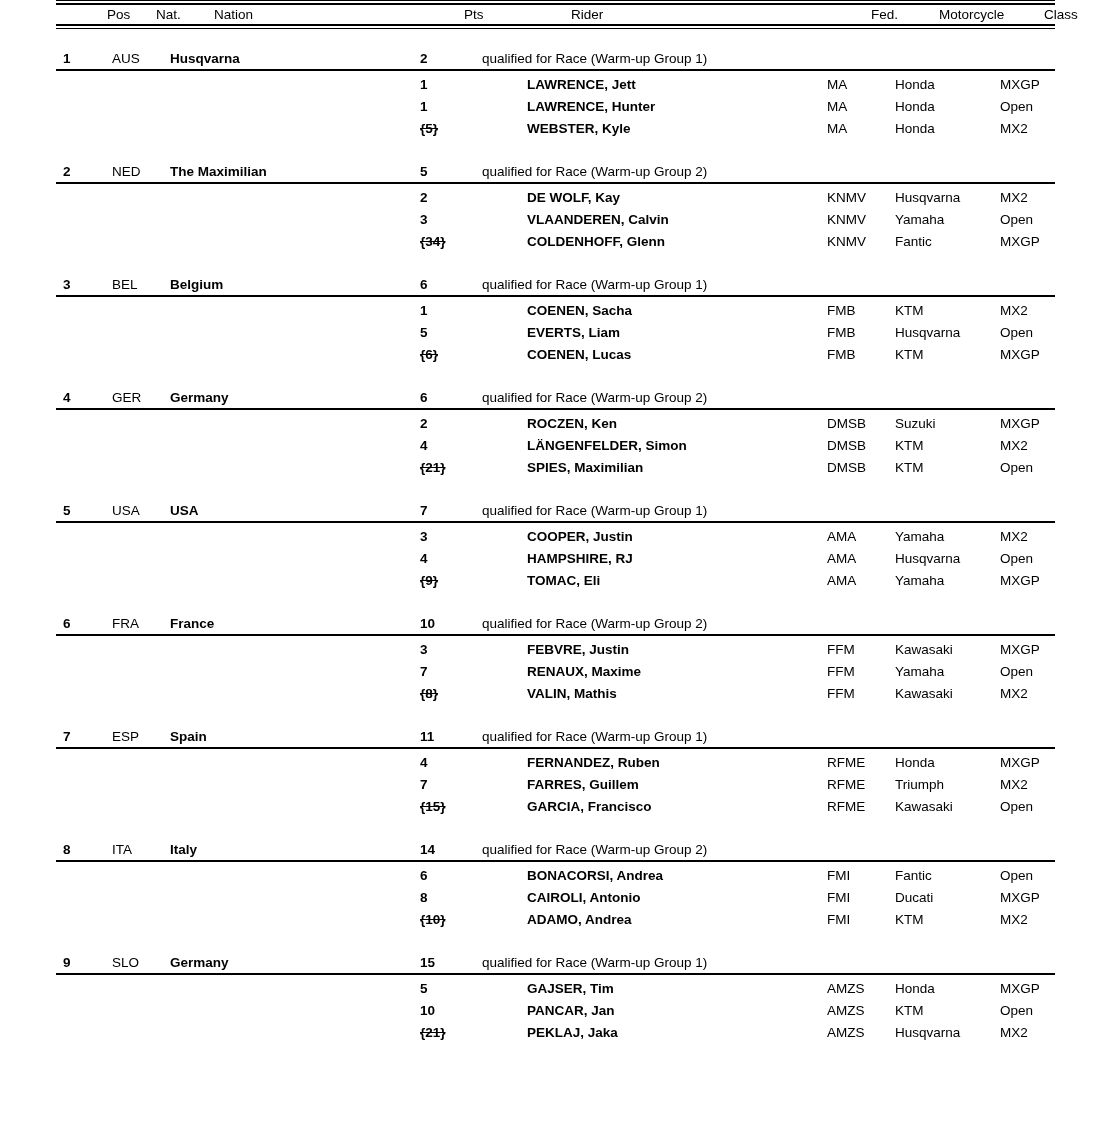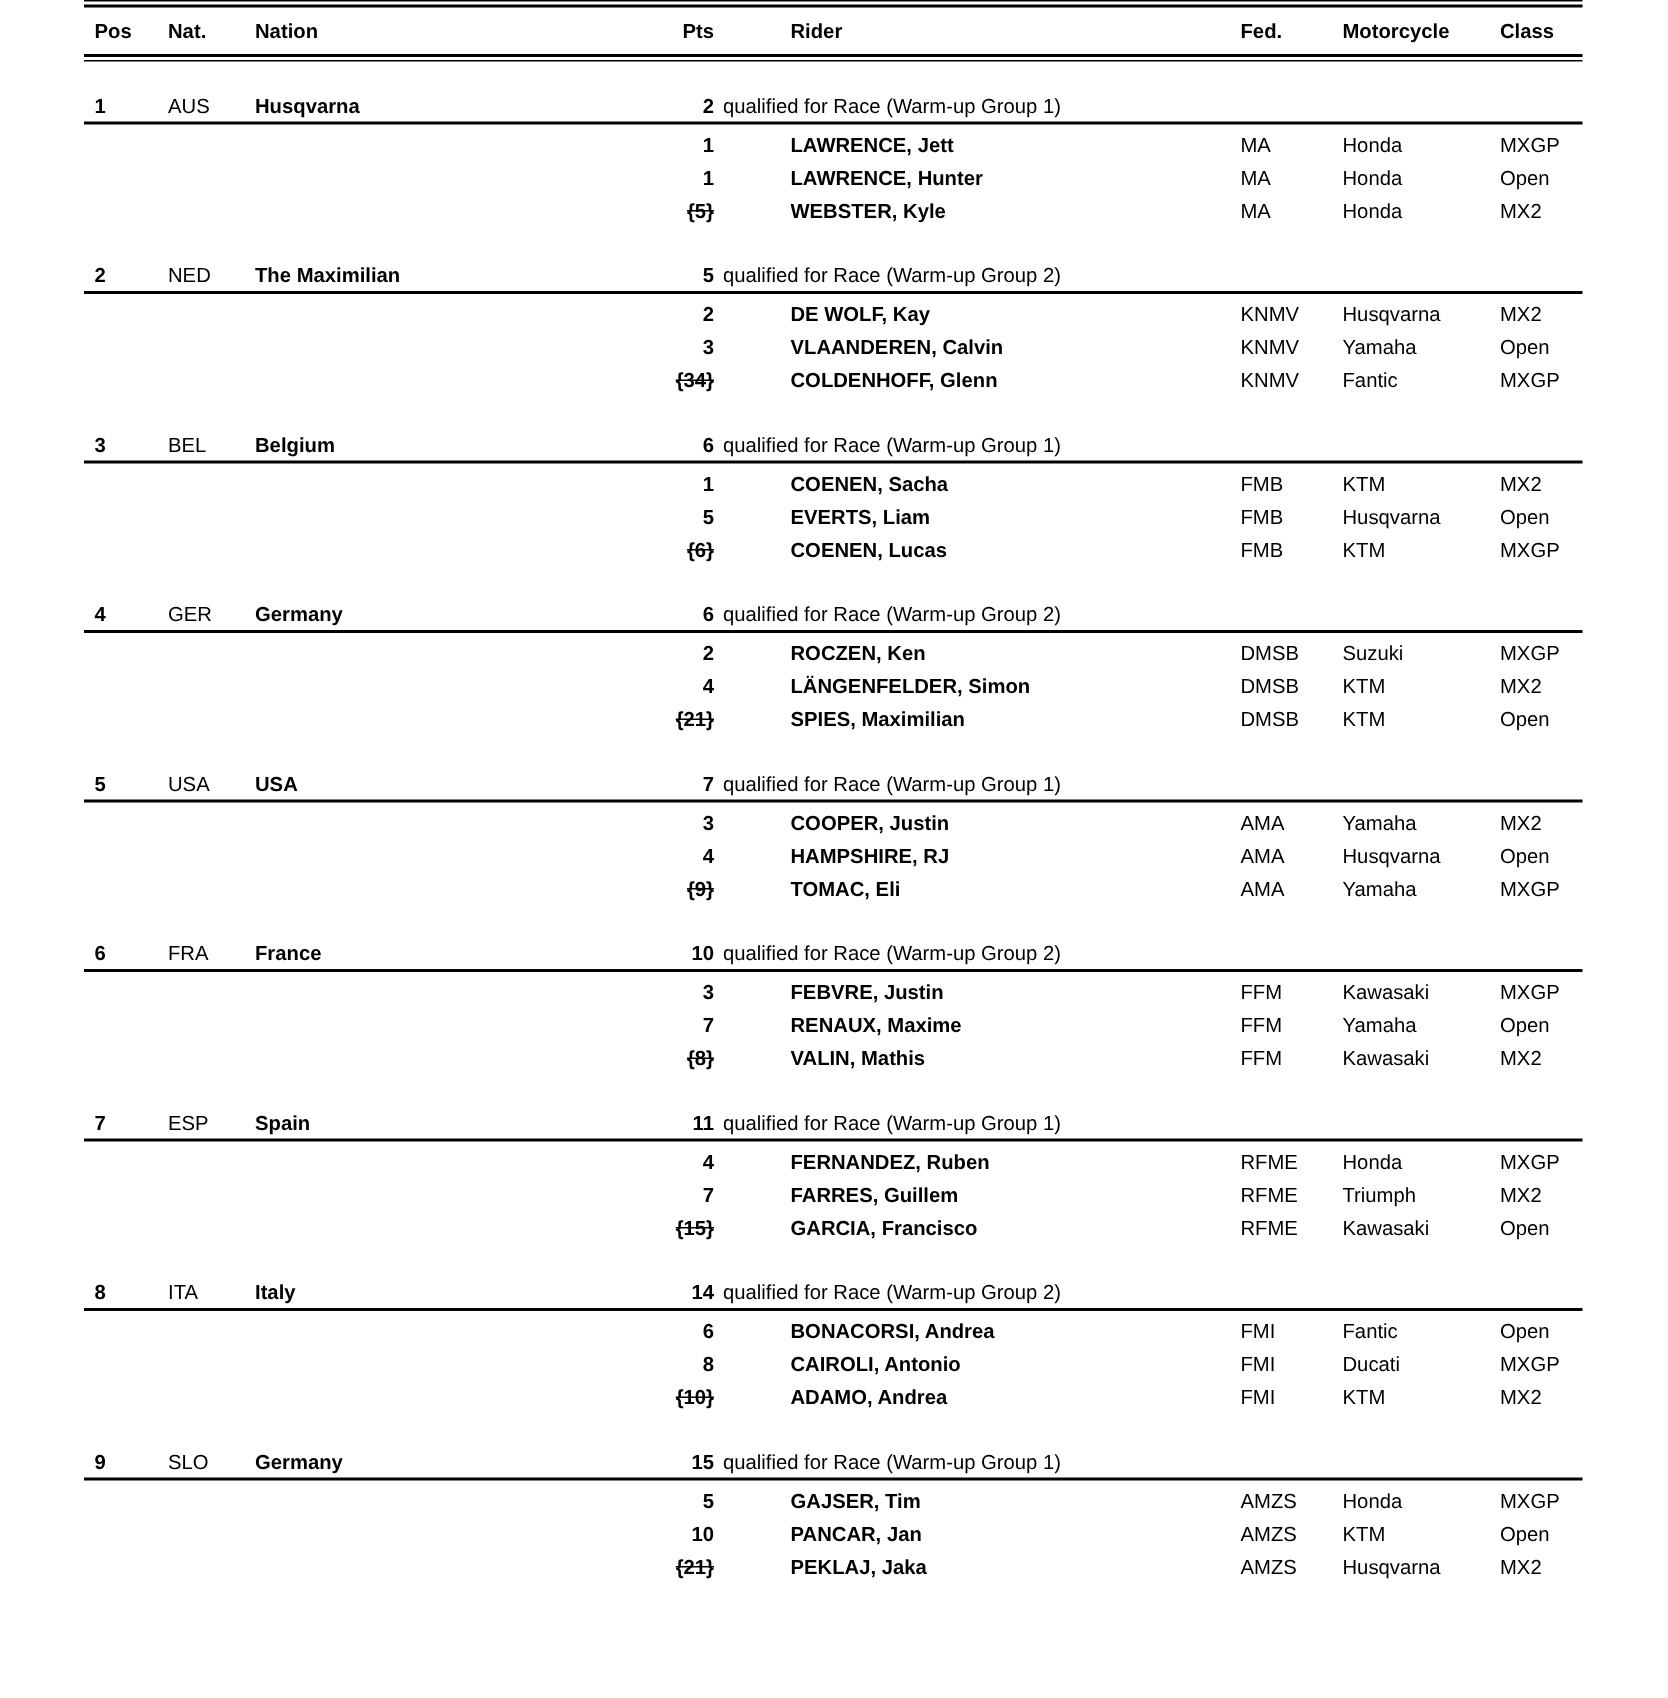--- a/index.html
+++ b/index.html
@@ -35,23 +35,23 @@
   .rule-thick { height: 2px; background: #000; }
   .rule-gap   { height: 2px; }
 
   .row {
     display: grid;
     grid-template-columns: 56px 58px 250px 56px 351px 68px 105px 1fr;
     align-items: center;
     font-size: 13.5px;
     line-height: 1;
   }
-  .thead-row { height: 31px; font-weight: bold; }
+  .thead-row { height: 19px; font-weight: normal; margin-left: 44px; }
   .c-pos    { padding-left: 7px; }
-  .c-pts    { text-align: right; }
+  .c-pts    { text-align: left; }
   .c-rider  { padding-left: 6px; }
   .c-rider.indent { padding-left: 51px; }
   .b { font-weight: bold; }
 
   .nation-row { height: 20px; border-bottom: 2px solid #000; }
   .riders { padding-top: 3px; }
   .rider-row { height: 22px; }
   .nation-block { margin-bottom: 22px; }
   .nations { margin-top: 20px; }
   .dropped { text-decoration: line-through; }

